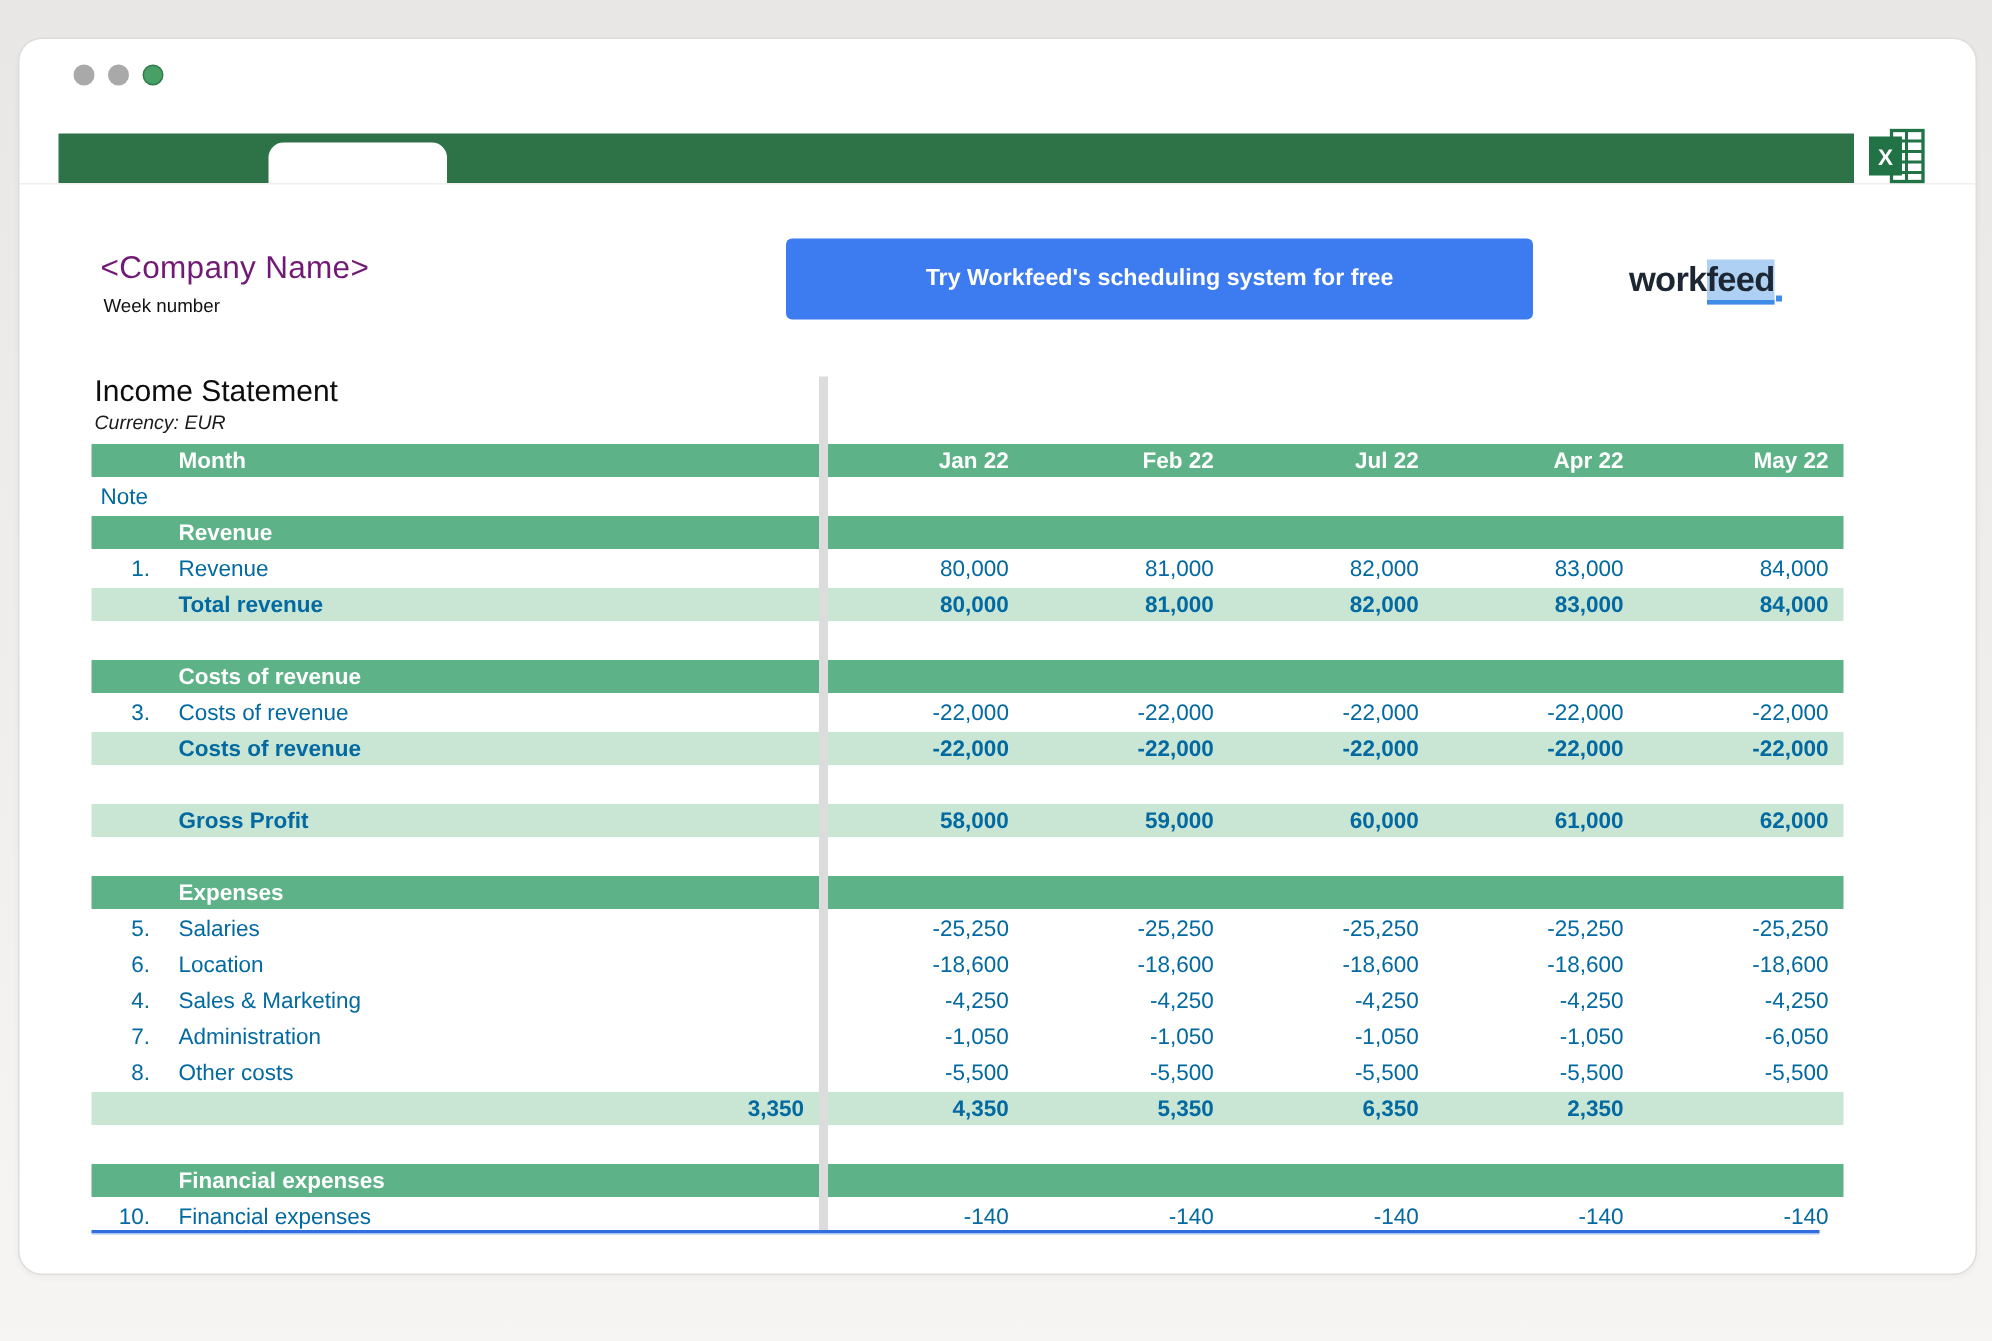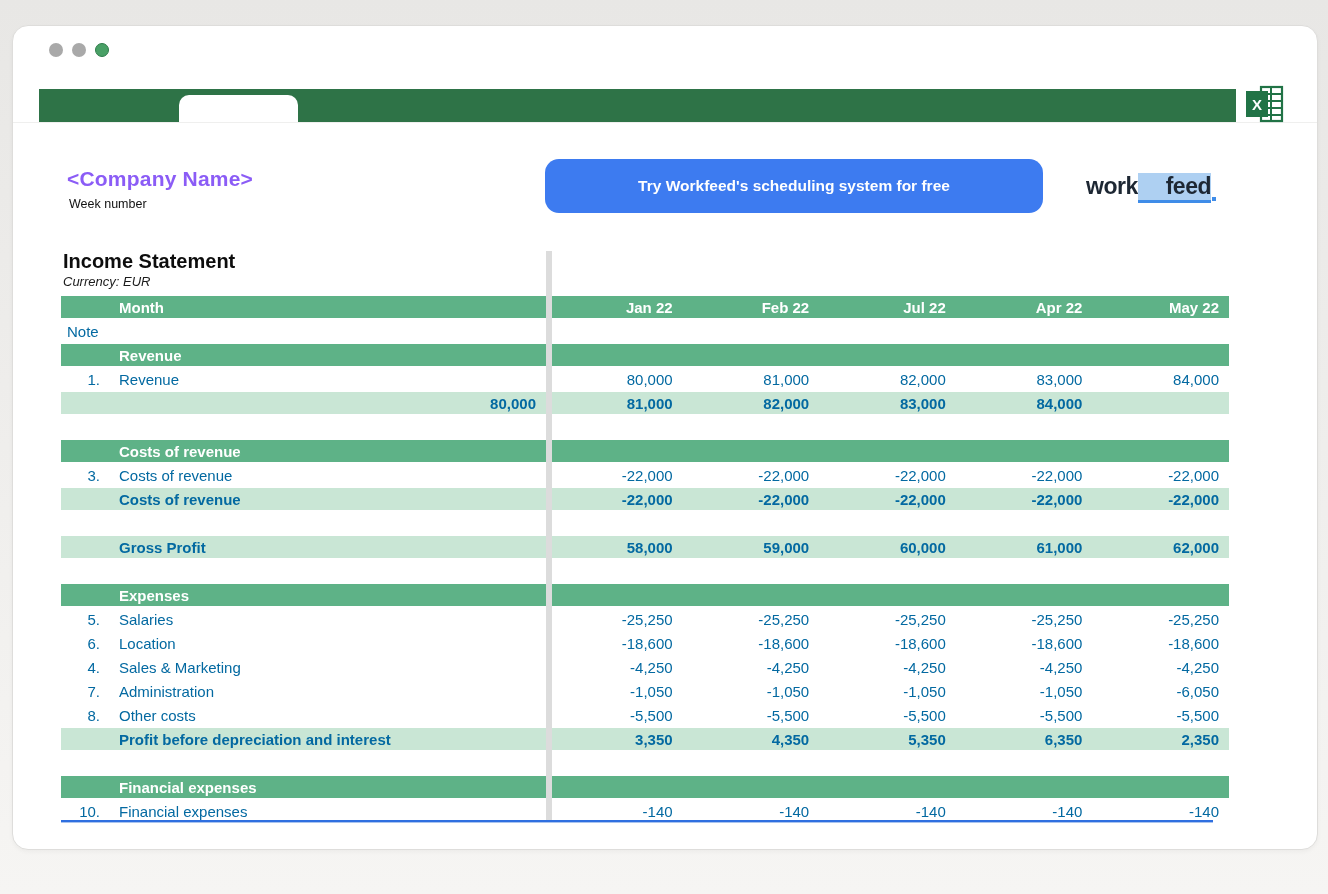--- a/index.html
+++ b/index.html
@@ -35,45 +35,45 @@
   }
   .header-hairline {
     position:absolute; left:0; top:96px; width:100%; height:1px; background:#efefee;
   }
 
   .excel-icon { position:absolute; left:1231px; top:57px; width:42px; height:42px; }
 
   
   .company-name {
     position:absolute; left:54px; top:141px;
-    font-size:21px; font-weight:bold; color:#8b5cf6; letter-spacing:0.2px;text-align:center;
+    font-size:21px; font-weight:normal; color:#701a75; letter-spacing:0.2px;text-align:center;
   }
   .week-label {
     position:absolute; left:56px; top:171px;
     font-size:12.5px; color:#111111;
   }
   .cta-button {
-    position:absolute; left:532px; top:133px; width:498px; height:54px;
-    border:none; border-radius:14px; cursor:pointer;
+    position:absolute; left:511px; top:133px; width:498px; height:54px;
+    border:none; border-radius:4px; cursor:pointer;
     color:#ffffff; font-weight:bold; font-size:15.5px;
     font-family:"Liberation Sans", sans-serif;
     display:flex; align-items:center; justify-content:center;
   }
   .logo { position:absolute; left:1073px; top:147px; font-size:23px; font-weight:bold;
     color:#1d2733; letter-spacing:-0.5px; white-space:nowrap; }
   .logo .hl {
-    background:#aed0f2; border-bottom:3px solid #3f8ce8; padding-bottom:1px;padding-left:28px;
+    background:#aed0f2; border-bottom:3px solid #3f8ce8; padding-bottom:1px;
   }
   .logo .mark { display:inline-block; width:4px; height:4px; background:#3f8ce8;
     margin-left:1px; vertical-align:bottom; }
 
   
   .sheet-title {
     position:absolute; left:50px; top:224px;
-    font-size:20px; font-weight:bold; color:#0d0d0d;
+    font-size:20px; font-weight:normal; color:#0d0d0d;
   }
   .sheet-currency {
     position:absolute; left:50px; top:248px;
     font-size:13px; font-style:italic; color:#1a1a1a;
   }
 
   
   .table { position:absolute; left:48px; top:270px; width:1168px; }
   .row {
     display:grid; grid-template-columns:55px 430px repeat(5, 1fr);
@@ -168,20 +168,21 @@
           <div class="c-note">1.</div>
           <div class="c-label">Revenue</div>
           <div class="c-val">80,000</div>
           <div class="c-val">81,000</div>
           <div class="c-val">82,000</div>
           <div class="c-val">83,000</div>
           <div class="c-val">84,000</div>
         </div>
         <div class="row total" style="background: rgb(201, 230, 213);">
           <div class="c-note"></div>
+          <div class="c-label">Total revenue</div>
           <div class="c-val">80,000</div>
           <div class="c-val">81,000</div>
           <div class="c-val">82,000</div>
           <div class="c-val">83,000</div>
           <div class="c-val">84,000</div>
         </div>
         <div class="row spacer"></div>
         <div class="row section" style="background: rgb(94, 178, 135);">
           <div class="c-note"></div>
           <div class="c-label">Costs of revenue</div>
@@ -269,21 +270,20 @@
           <div class="c-note">8.</div>
           <div class="c-label">Other costs</div>
           <div class="c-val">-5,500</div>
           <div class="c-val">-5,500</div>
           <div class="c-val">-5,500</div>
           <div class="c-val">-5,500</div>
           <div class="c-val">-5,500</div>
         </div>
         <div class="row total" style="background: rgb(201, 230, 213);">
           <div class="c-note"></div>
-          <div class="c-label">Profit before depreciation and interest</div>
           <div class="c-val">3,350</div>
           <div class="c-val">4,350</div>
           <div class="c-val">5,350</div>
           <div class="c-val">6,350</div>
           <div class="c-val">2,350</div>
         </div>
         <div class="row spacer"></div>
         <div class="row section" style="background: rgb(94, 178, 135);">
           <div class="c-note"></div>
           <div class="c-label">Financial expenses</div>

